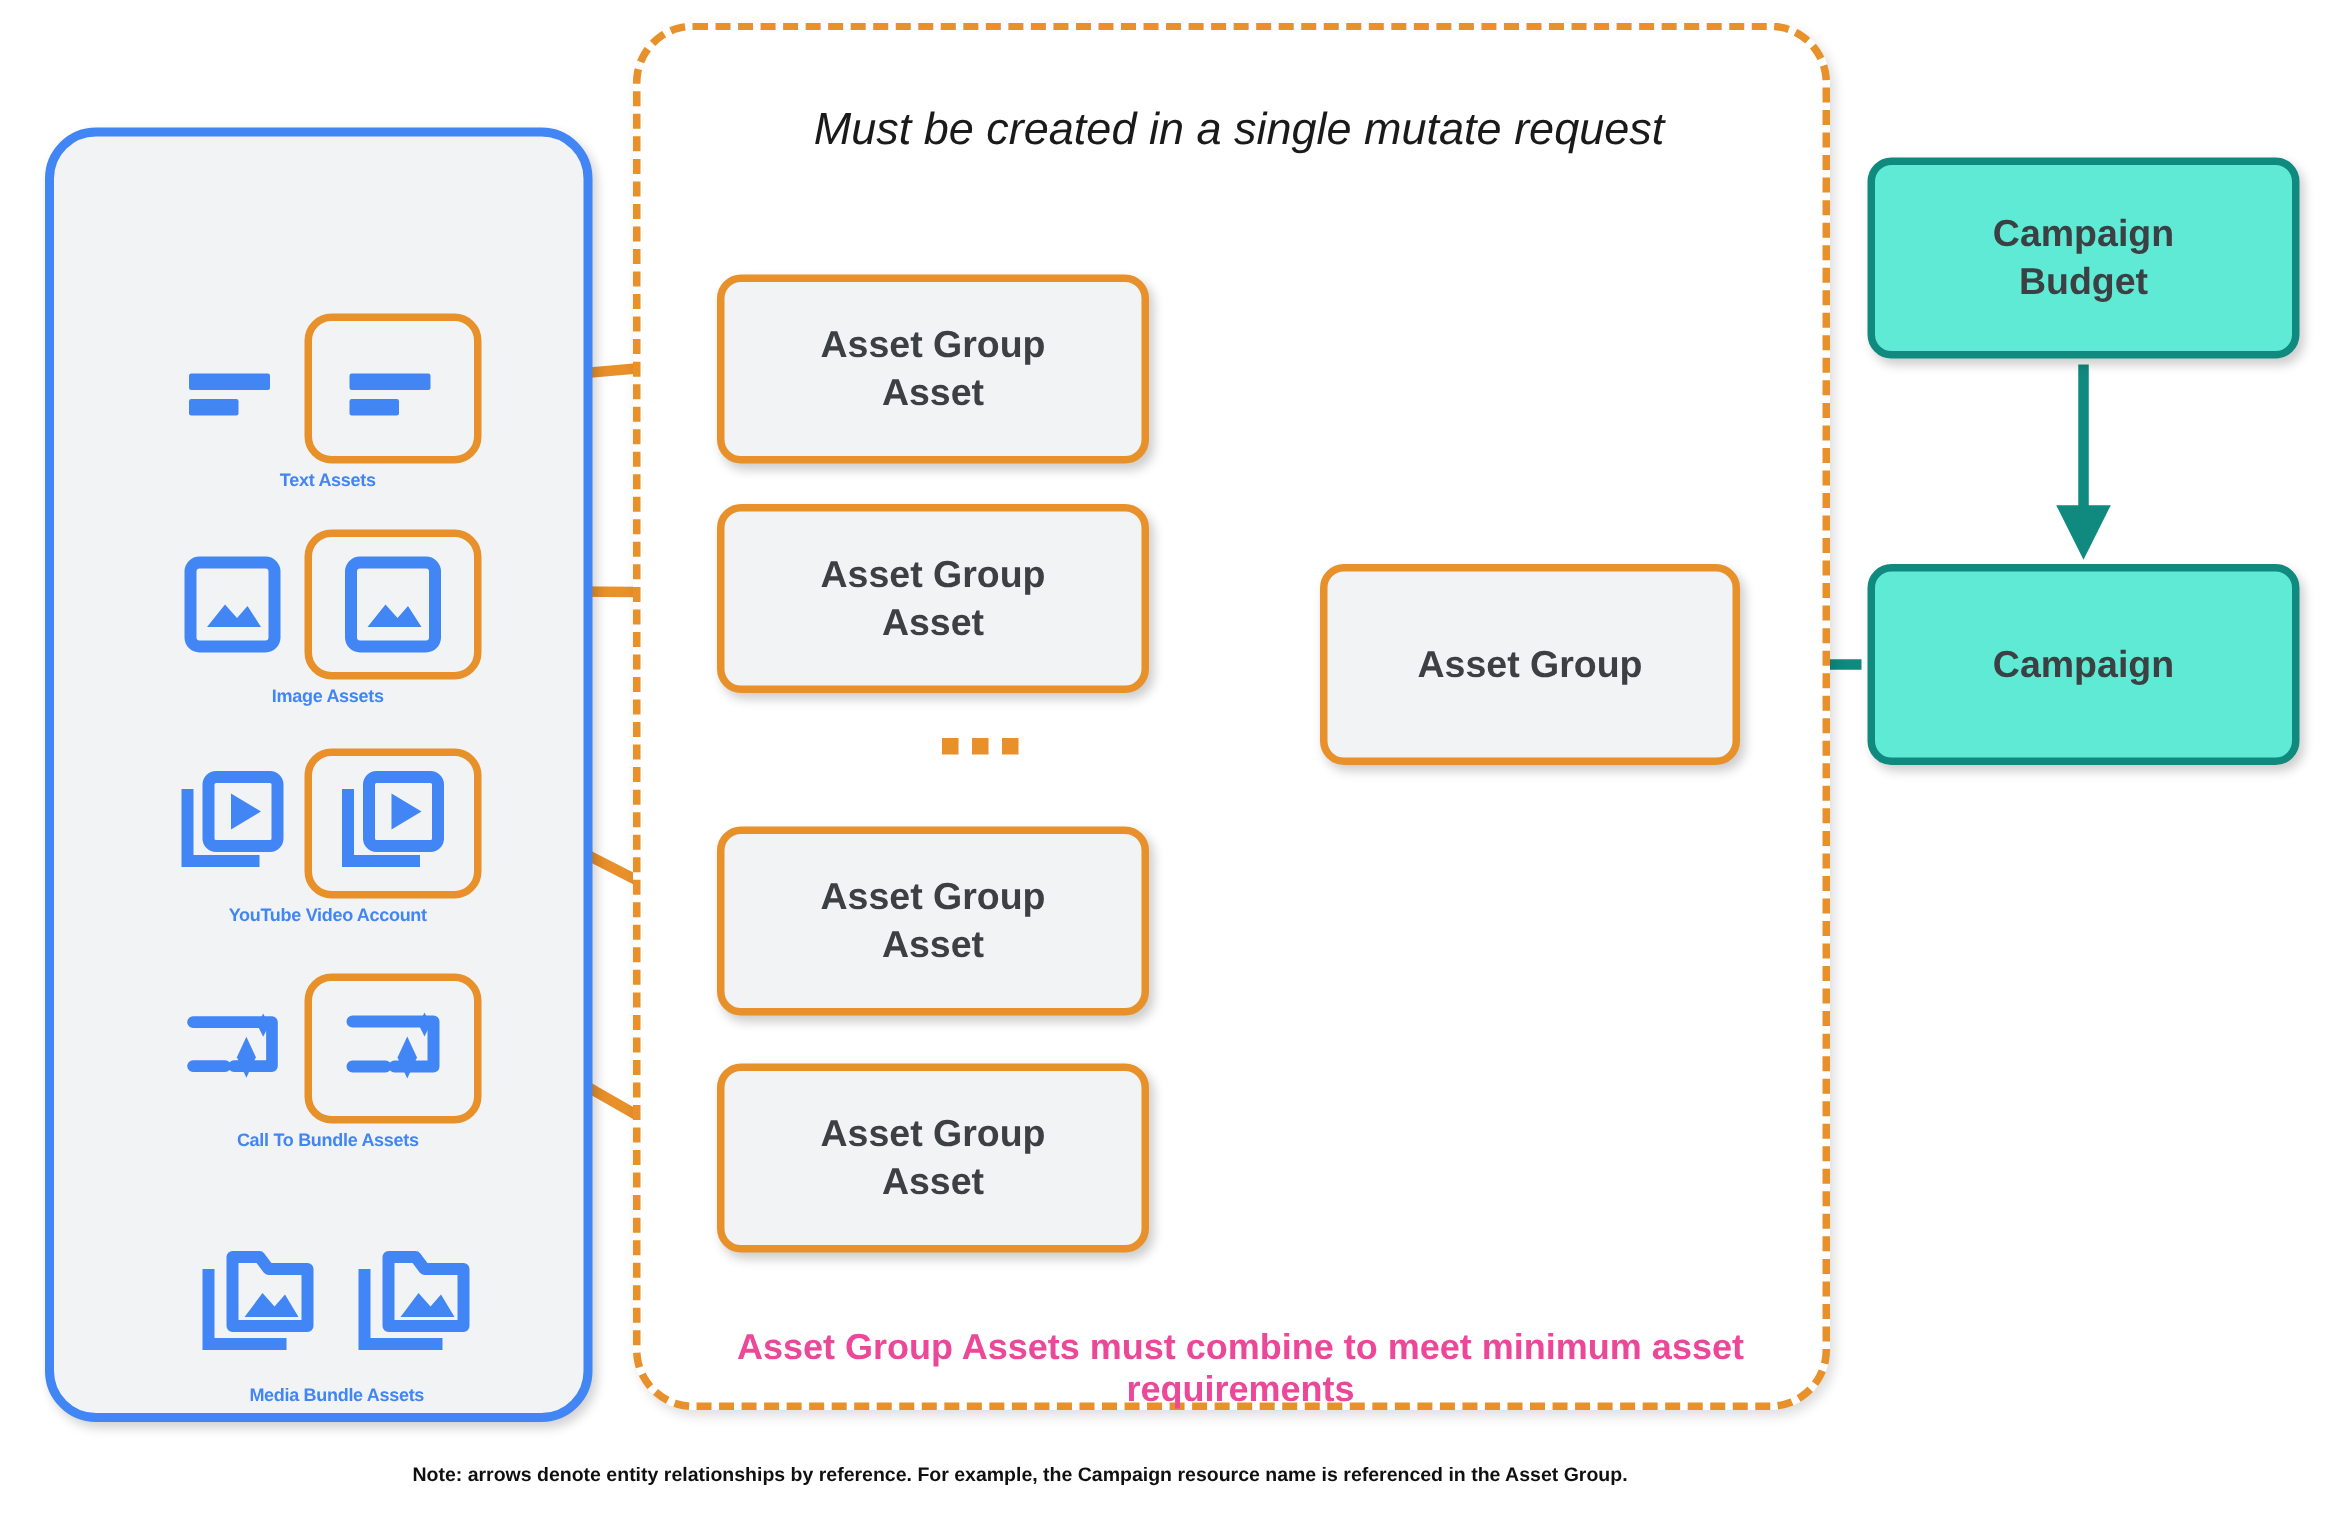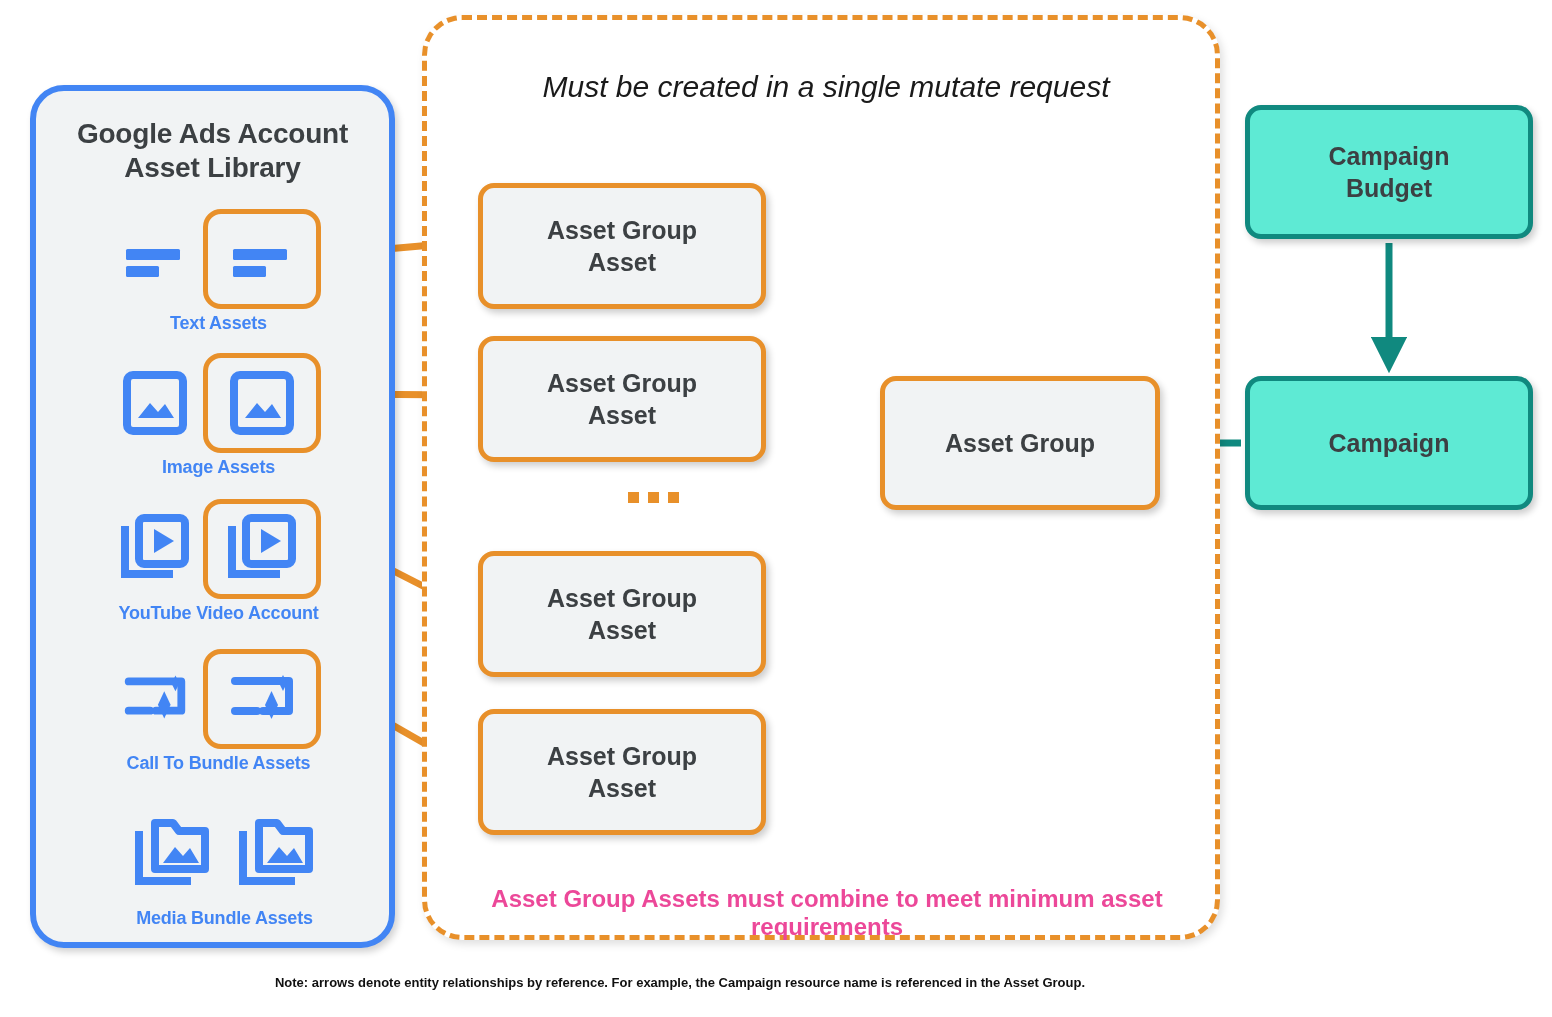--- a/index.html
+++ b/index.html
@@ -80,21 +80,21 @@
   }
   .icon-plain { width: 76px; height: 76px; display:flex; align-items:center; justify-content:center; }
   .icon-highlight {
     width: 118px; height: 100px;
     border: 5px solid #e8902a;
     border-radius: 18px;
     display: flex; align-items: center; justify-content: center;
   }
   .asset-label {
     text-align: center;
-    font-size: 18px;
+    font-size: 12px;
     font-weight: bold;
     color: #4285f4;
     margin-top: 6px;
     letter-spacing: -0.2px;
   }
 
   
   .aga-box {
     position: absolute;
     width: 288px; height: 126px;
@@ -208,24 +208,20 @@
     <g>
       <path d="M1389,243 L1389,362" stroke="#10897f" stroke-width="7" fill="none" marker-end="url(#arrow-teal)"></path>
     </g>
 
     <g>
       <path d="M1241,443 L1178,443" stroke="#10897f" stroke-width="7" fill="none" marker-end="url(#arrow-teal)"></path>
     </g>
   </svg>
 
   <div class="library-panel">
-    <div class="library-title">
-      <div>Google Ads Account</div>
-      <div>Asset Library</div>
-    </div>
 
     <div class="asset-row" style="top:120px;">
       <div class="asset-icons">
         <div class="icon-plain">
           <svg width="62" height="48" viewBox="0 0 62 48">
             <rect x="2" y="14" width="54" height="11" rx="1.5" fill="#4285f4"></rect>
             <rect x="2" y="31" width="33" height="11" rx="1.5" fill="#4285f4"></rect>
           </svg>
         </div>
         <div class="icon-highlight">
@@ -289,21 +285,21 @@
           <svg width="78" height="56" viewBox="0 0 78 56">
             <path d="M12 10 L66 10 L66 40 L40 40 M34 40 L12 40 Z" fill="none" stroke="#4285f4" stroke-width="8" stroke-linejoin="round" stroke-linecap="round"></path>
             <path d="M42 34 L48.5 20 L55 34 L48.5 48 Z" fill="#4285f4"></path>
             <path d="M56 12 L60 20 L64 12 L60 4 Z" fill="#4285f4"></path>
           </svg>
         </div>
       </div>
       <div class="asset-label">Call To Bundle Assets</div>
     </div>
 
-    <div class="asset-row" style="top:715px;padding-left:12px;">
+    <div class="asset-row" style="top:730px;padding-left:12px;">
       <div class="asset-icons" style="gap:22px;">
         <div class="icon-plain" style="width:82px;">
           <svg width="80" height="74" viewBox="0 0 80 74">
             <path d="M6 18 L6 64 L54 64" fill="none" stroke="#4285f4" stroke-width="8" stroke-linecap="square"></path>
             <path d="M22 6 L40 6 L46 14 L72 14 L72 52 L22 52 Z" fill="none" stroke="#4285f4" stroke-width="8" stroke-linejoin="round"></path>
             <path d="M30 46 L42 30 L50 39 L57 31 L66 46 Z" fill="#4285f4"></path>
           </svg>
         </div>
         <div class="icon-plain" style="width:82px;">
           <svg width="80" height="74" viewBox="0 0 80 74">

